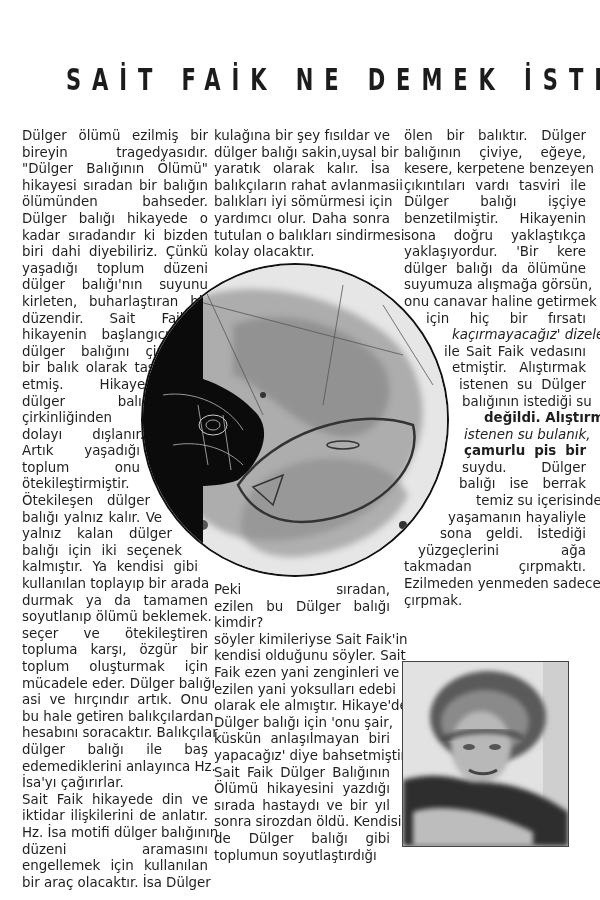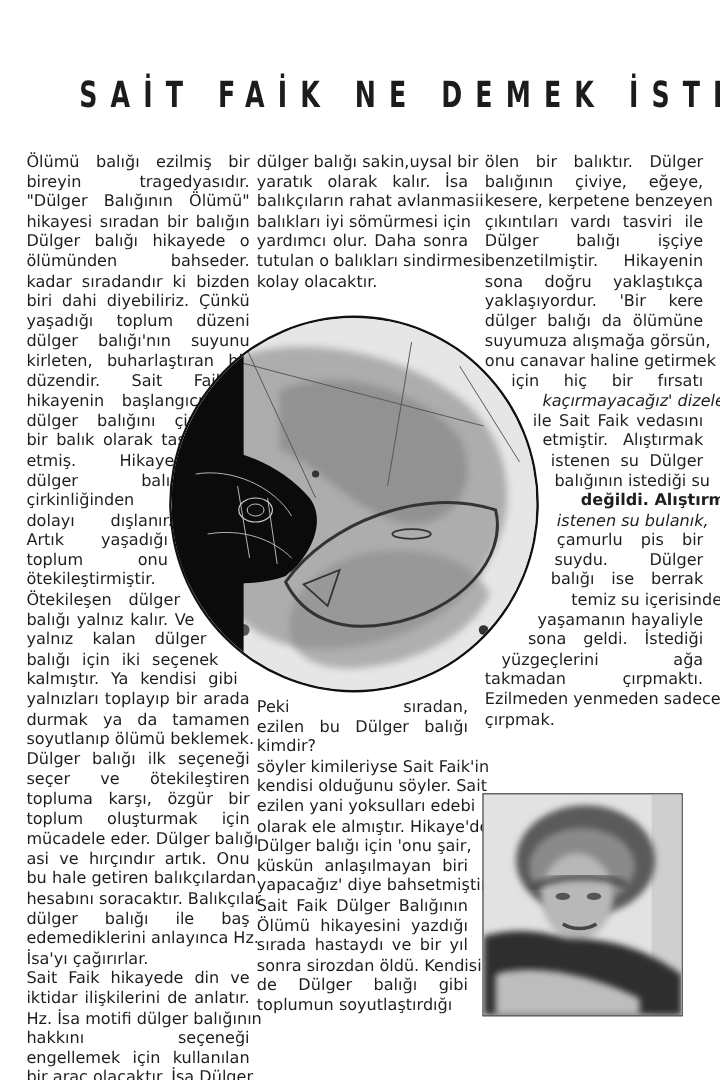--- a/index.html
+++ b/index.html
@@ -32,26 +32,26 @@
     position: absolute; left: 402px; top: 661px; width: 165px; height: 184px;
     border: 1px solid #444; overflow: hidden; background: #d8d8d8;
   }
 </style>
 </head>
 <body>
 
 <div class="title">SAİT FAİK NE DEMEK İSTEDİ</div>
 
 <div class="col" id="col1">
-    <span class="line">Ölümü balığı ezilmiş bir</span>
+    <span class="line">Dülger ölümü ezilmiş bir</span>
     <span class="line">bireyin tragedyasıdır.</span>
     <span class="line">"Dülger Balığının Ölümü"</span>
     <span class="line">hikayesi sıradan bir balığın</span>
+    <span class="line">ölümünden bahseder.</span>
     <span class="line">Dülger balığı hikayede o</span>
-    <span class="line">ölümünden bahseder.</span>
     <span class="line">kadar sıradandır ki bizden</span>
     <span class="line">biri dahi diyebiliriz. Çünkü</span>
     <span class="line">yaşadığı toplum düzeni</span>
     <span class="line">dülger balığı'nın suyunu</span>
     <span class="line">kirleten, buharlaştıran bir</span>
     <span class="line">düzendir. Sait Faik'de</span>
     <span class="line" style="width: 172px;">hikayenin başlangıcında</span>
     <span class="line" style="width: 160px;">dülger balığını çirkin</span>
     <span class="line" style="width: 150px;">bir balık olarak tasvir</span>
     <span class="line" style="width: 140px;">etmiş. Hikayede</span>
@@ -59,56 +59,57 @@
     <span class="line" style="width: 124px;">çirkinliğinden</span>
     <span class="line" style="width: 122px;">dolayı dışlanır.</span>
     <span class="line" style="width: 118px;">Artık yaşadığı</span>
     <span class="line" style="width: 118px;">toplum onu</span>
     <span class="line" style="width: 120px;">ötekileştirmiştir.</span>
     <span class="line" style="width: 128px;">Ötekileşen dülger</span>
     <span class="line" style="width: 140px;">balığı yalnız kalır. Ve</span>
     <span class="line" style="width: 150px;">yalnız kalan dülger</span>
     <span class="line" style="width: 160px;">balığı için iki seçenek</span>
     <span class="line" style="width: 176px;">kalmıştır. Ya kendisi gibi</span>
-    <span class="line">yalnızları toplayıp bir arada</span>
+    <span class="line">kullanılan toplayıp bir arada</span>
     <span class="line">durmak ya da tamamen</span>
     <span class="line">soyutlanıp ölümü beklemek.</span>
-    <span class="line">Dülger balığı ilk seçeneği</span>
     <span class="line">seçer ve ötekileştiren</span>
     <span class="line">topluma karşı, özgür bir</span>
     <span class="line">toplum oluşturmak için</span>
     <span class="line">mücadele eder. Dülger balığı</span>
     <span class="line">asi ve hırçındır artık. Onu</span>
     <span class="line">bu hale getiren balıkçılardan</span>
     <span class="line">hesabını soracaktır. Balıkçılar</span>
     <span class="line">dülger balığı ile baş</span>
     <span class="line">edemediklerini anlayınca Hz.</span>
     <span class="line last">İsa'yı çağırırlar.</span>
     <span class="line">Sait Faik hikayede din ve</span>
     <span class="line">iktidar ilişkilerini de anlatır.</span>
     <span class="line">Hz. İsa motifi dülger balığının</span>
-    <span class="line">hakkını seçeneği</span>
+    <span class="line">düzeni aramasını</span>
     <span class="line">engellemek için kullanılan</span>
     <span class="line">bir araç olacaktır. İsa Dülger</span>
   </div>
 <div class="col" id="col2">
+    <span class="line">kulağına bir şey fısıldar ve</span>
     <span class="line">dülger balığı sakin,uysal bir</span>
     <span class="line">yaratık olarak kalır. İsa</span>
     <span class="line">balıkçıların rahat avlanmasii</span>
     <span class="line">balıkları iyi sömürmesi için</span>
     <span class="line">yardımcı olur. Daha sonra</span>
     <span class="line">tutulan o balıkları sindirmesi</span>
     <span class="line last">kolay olacaktır.</span>
   </div>
 <div class="col" id="col2b">
     <span class="line">Peki sıradan,</span>
     <span class="line">ezilen bu Dülger balığı</span>
     <span class="line last">kimdir?</span>
     <span class="line">söyler kimileriyse Sait Faik'in</span>
     <span class="line">kendisi olduğunu söyler. Sait</span>
+    <span class="line">Faik ezen yani zenginleri ve</span>
     <span class="line">ezilen yani yoksulları edebi</span>
     <span class="line">olarak ele almıştır. Hikaye'de</span>
     <span class="line">Dülger balığı için 'onu şair,</span>
     <span class="line">küskün anlaşılmayan biri</span>
     <span class="line">yapacağız' diye bahsetmiştir.</span>
     <span class="line">Sait Faik Dülger Balığının</span>
     <span class="line">Ölümü hikayesini yazdığı</span>
     <span class="line">sırada hastaydı ve bir yıl</span>
     <span class="line">sonra sirozdan öldü. Kendisi</span>
     <span class="line">de Dülger balığı gibi</span>
@@ -127,21 +128,21 @@
     <span class="line">suyumuza alışmağa görsün,</span>
     <span class="line" style="margin-left: 0px;">onu canavar haline getirmek</span>
     <span class="line" style="margin-left: 22px;">için hiç bir fırsatı</span>
     <span class="line" style="margin-left: 48px; font-style: italic;">kaçırmayacağız' dizeleri</span>
     <span class="line" style="margin-left: 40px;">ile Sait Faik vedasını</span>
     <span class="line" style="margin-left: 48px;">etmiştir. Alıştırmak</span>
     <span class="line" style="margin-left: 55px;">istenen su Dülger</span>
     <span class="line" style="margin-left: 58px;">balığının istediği su</span>
     <span class="line" style="margin-left: 80px; font-weight: bold;">değildi. Alıştırmak</span>
     <span class="line" style="margin-left: 60px; font-style: italic;">istenen su bulanık,</span>
-    <span class="line" style="margin-left: 60px;">çamurlu pis bir</span>
+    <span class="line" style="margin-left: 60px; font-weight: bold;">çamurlu pis bir</span>
     <span class="line" style="margin-left: 58px;">suydu. Dülger</span>
     <span class="line" style="margin-left: 55px;">balığı ise berrak</span>
     <span class="line" style="margin-left: 72px;">temiz su içerisinde</span>
     <span class="line" style="margin-left: 44px;">yaşamanın hayaliyle</span>
     <span class="line" style="margin-left: 36px;">sona geldi. İstediği</span>
     <span class="line" style="margin-left: 14px;">yüzgeçlerini ağa</span>
     <span class="line">takmadan çırpmaktı.</span>
     <span class="line">Ezilmeden yenmeden sadece</span>
     <span class="line last">çırpmak.</span>
   </div>

